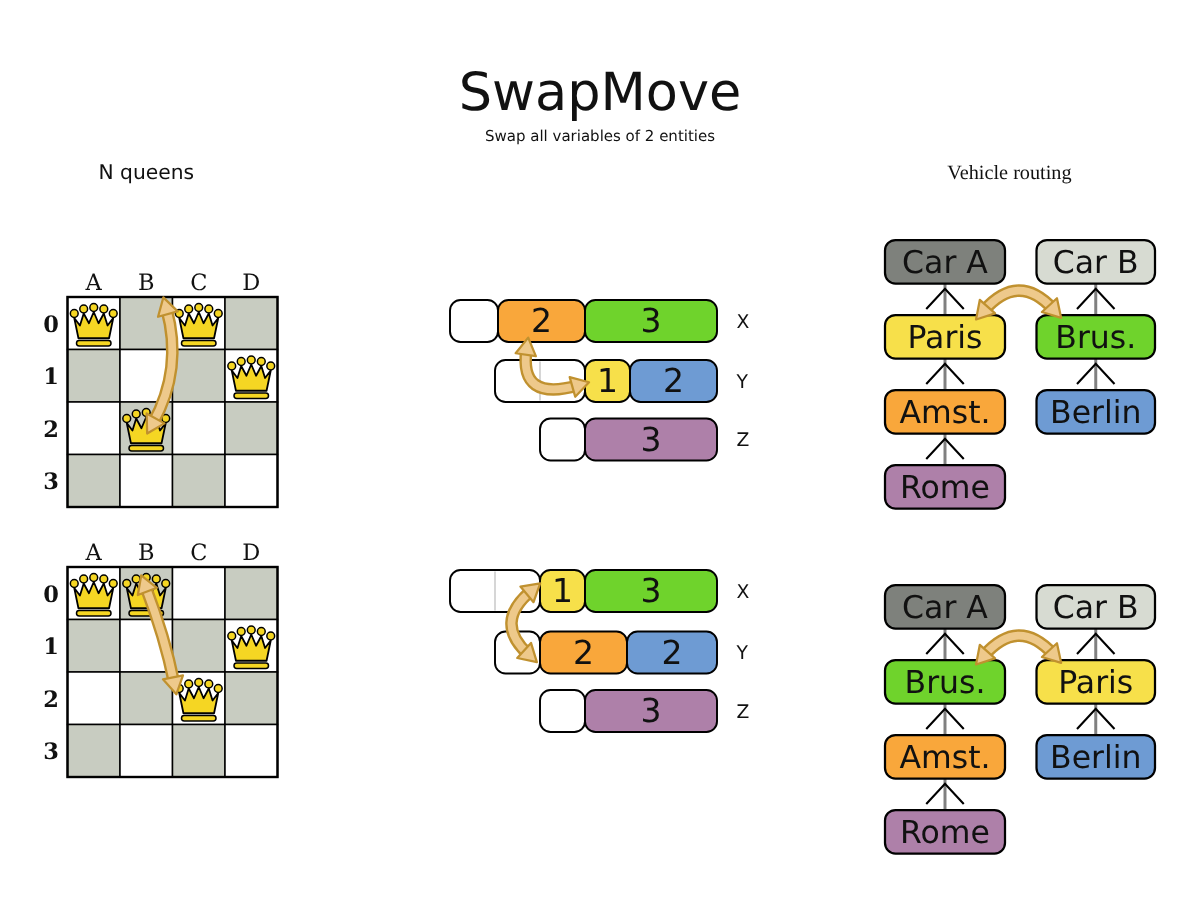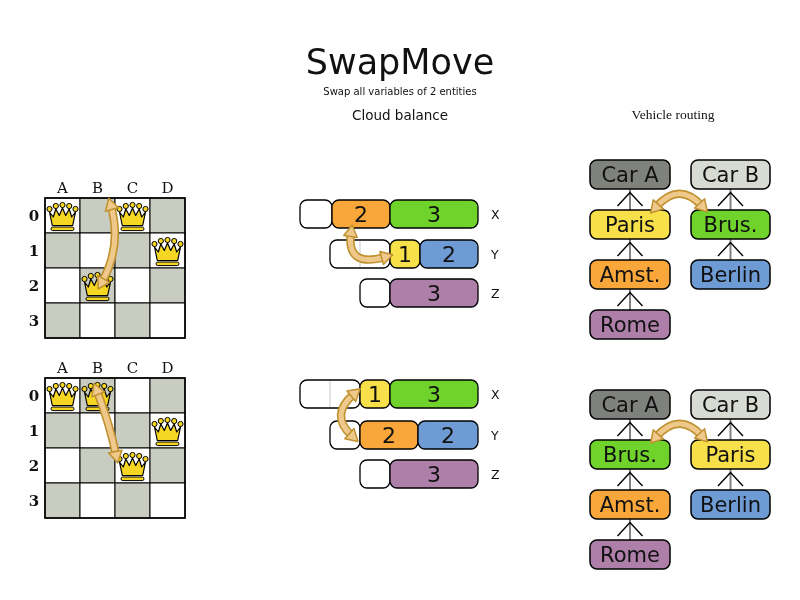--- a/index.html
+++ b/index.html
@@ -15,21 +15,21 @@
   svg{position:absolute;left:0;top:0;}
   svg text{font-family:"DejaVu Sans","Liberation Sans",sans-serif;fill:#111;}
   svg text.serif{font-family:"DejaVu Serif","Liberation Serif",serif;}
 </style>
 </head>
 <body>
 
 <div id="canvas">
   <div class="title">SwapMove</div>
   <div class="subtitle">Swap all variables of 2 entities</div>
-  <div class="panel-label cb">Cloud balance</div>
+  <div class="panel-label nq">N queens</div>
   <div class="panel-label vr">
     <div>Vehicle routing</div>
   </div>
   <svg id="diagram" width="800" height="600" viewBox="0 0 800 600">
       <g>
         <text x="62.5" y="193" font-size="15" text-anchor="middle" class="serif">A</text>
         <text x="97.5" y="193" font-size="15" text-anchor="middle" class="serif">B</text>
         <text x="132.5" y="193" font-size="15" text-anchor="middle" class="serif">C</text>
         <text x="167.5" y="193" font-size="15" text-anchor="middle" class="serif">D</text>
         <text x="34" y="221" font-size="15" text-anchor="middle" class="serif" font-weight="bold">0</text>

